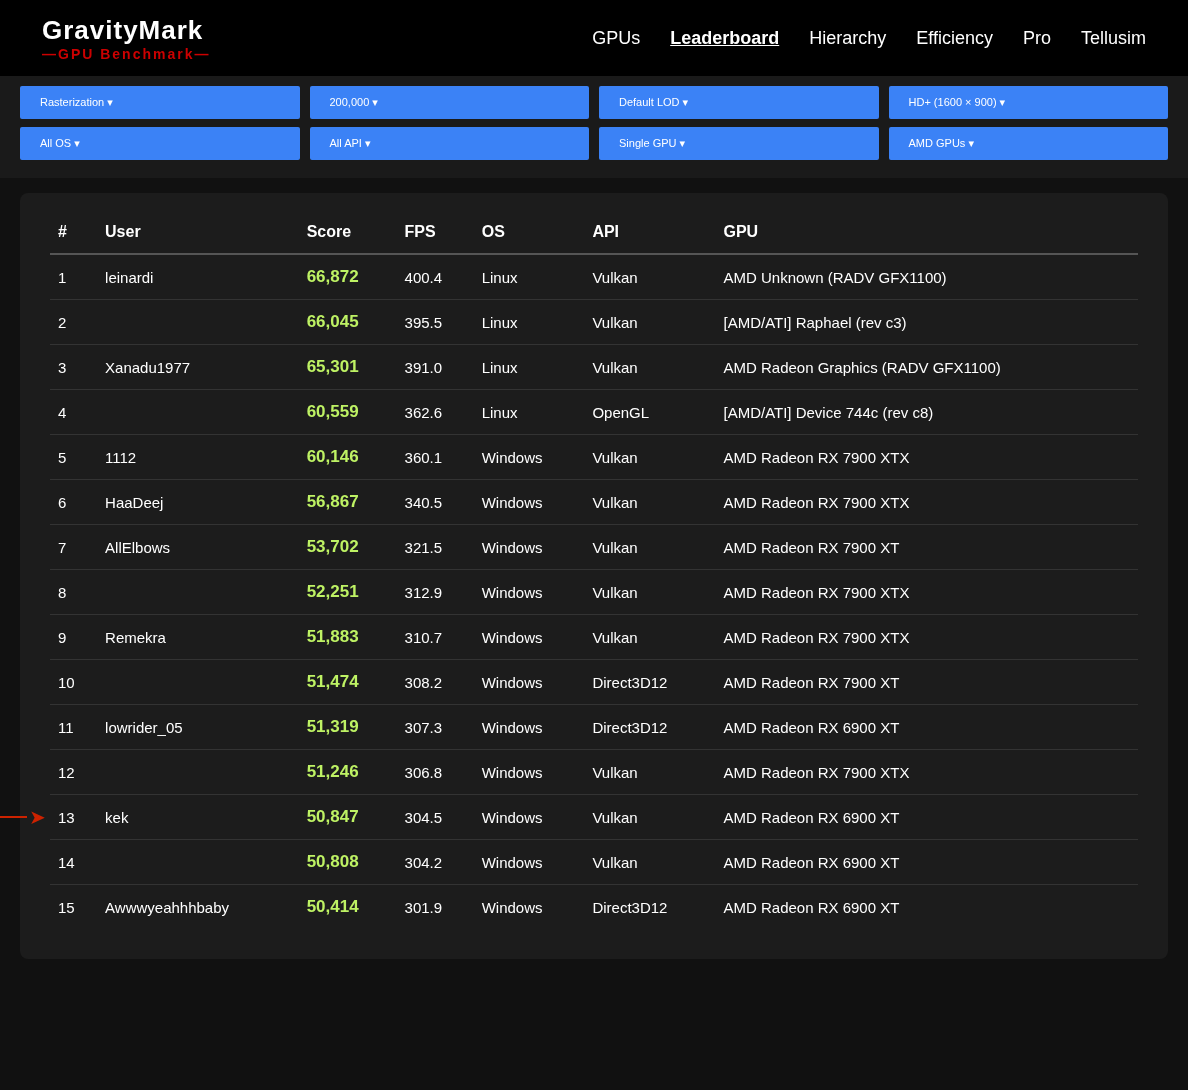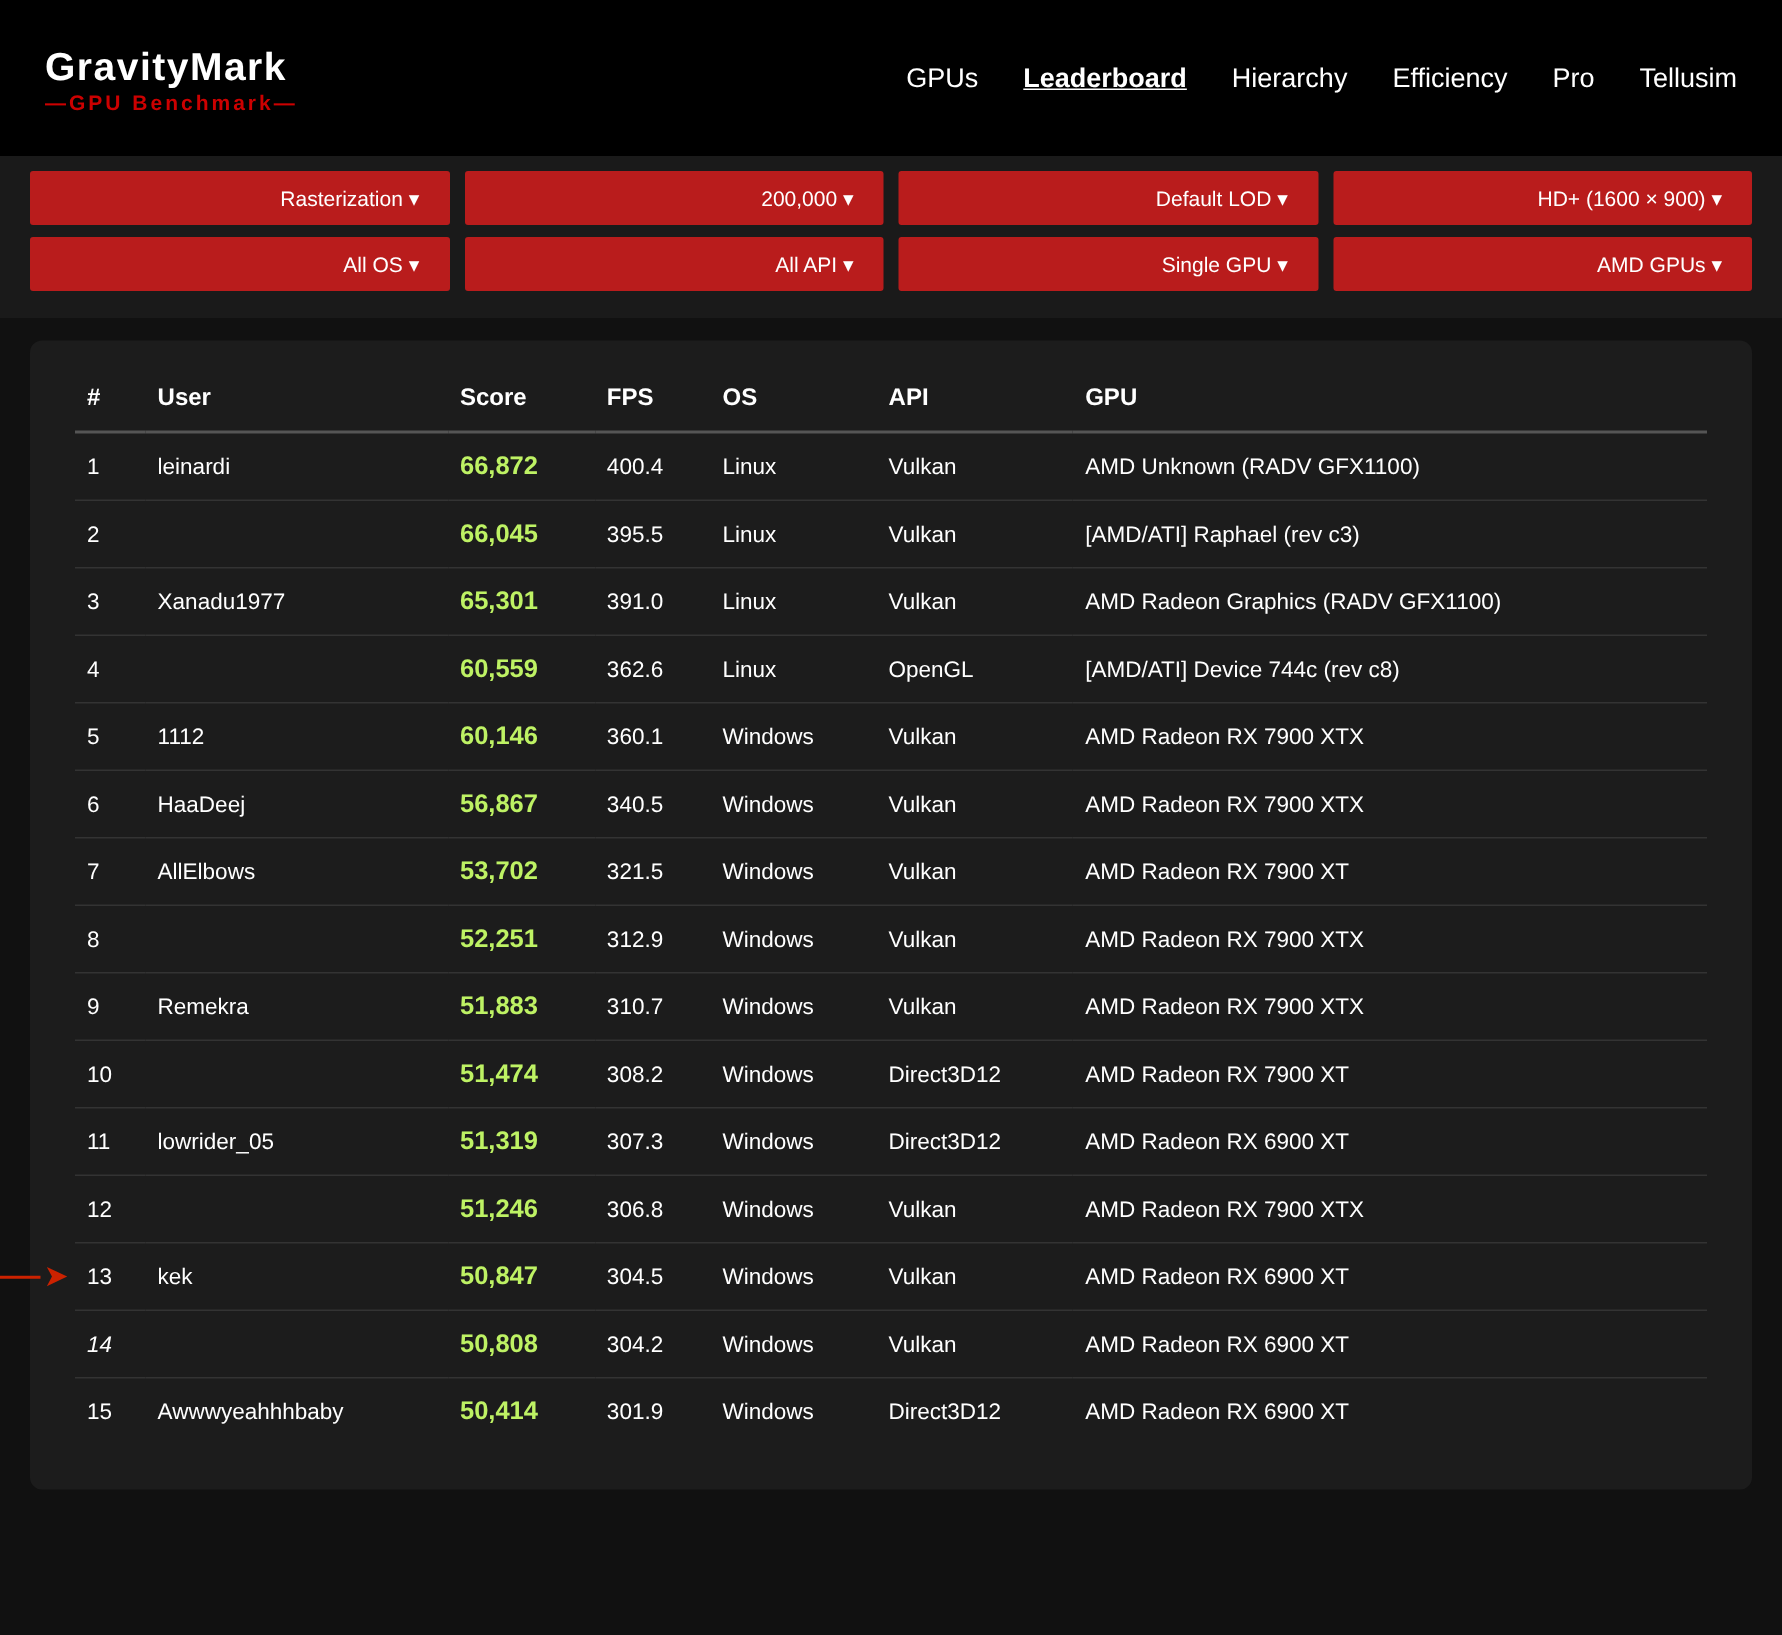--- a/index.html
+++ b/index.html
@@ -10,22 +10,22 @@
       font-size: 15px;
       min-height: 1090px;
       width: 1188px;
     }
 
     
     .header {
       display: flex;
       align-items: center;
       background: #000;
-      padding: 10px 30px;
-      height: 104px;
+      padding: 10px 42px;
+      height: 76px;
     }
     .logo-wrap {
       display: flex;
       flex-direction: column;
       margin-right: auto;
     }
     .logo-title {
       font-size: 26px;
       font-weight: bold;
       color: #fff;
@@ -57,28 +57,28 @@
     .filter-bar {
       background: #1a1a1a;
       padding: 10px 20px;
     }
     .filter-row {
       display: flex;
       gap: 10px;
       margin-bottom: 8px;
     }
     .filter-btn {
-      background: #b91c1c;
+      background: #3b82f6;
       color: #fff;
       border: none;
       padding: 10px 20px;
-      font-size: 14px;
+      font-size: 11px;
       cursor: pointer;
       flex: 1;
-      text-align: right;
+      text-align: left;
       border-radius: 2px;
     }
 
     
     .table-container {
       background: #1c1c1c;
       margin: 15px 20px;
       border-radius: 8px;
       padding: 20px 30px 30px;
     }
@@ -285,21 +285,21 @@
               <span style="font-size:20px;color:#cc2200;margin-left:2px;">➤</span>
             </span><span>13</span></td>
           <td>kek</td>
           <td><span class="score-val">50,847</span></td>
           <td>304.5</td>
           <td>Windows</td>
           <td>Vulkan</td>
           <td class="gpu-val">AMD Radeon RX 6900 XT</td>
         </tr>
         <tr>
-          <td style="position: relative; font-style: italic;"><span>14</span></td>
+          <td style="position: relative;"><span>14</span></td>
           <td></td>
           <td><span class="score-val">50,808</span></td>
           <td>304.2</td>
           <td>Windows</td>
           <td>Vulkan</td>
           <td class="gpu-val">AMD Radeon RX 6900 XT</td>
         </tr>
         <tr>
           <td style="position: relative;"><span>15</span></td>
           <td>Awwwyeahhhbaby</td>

